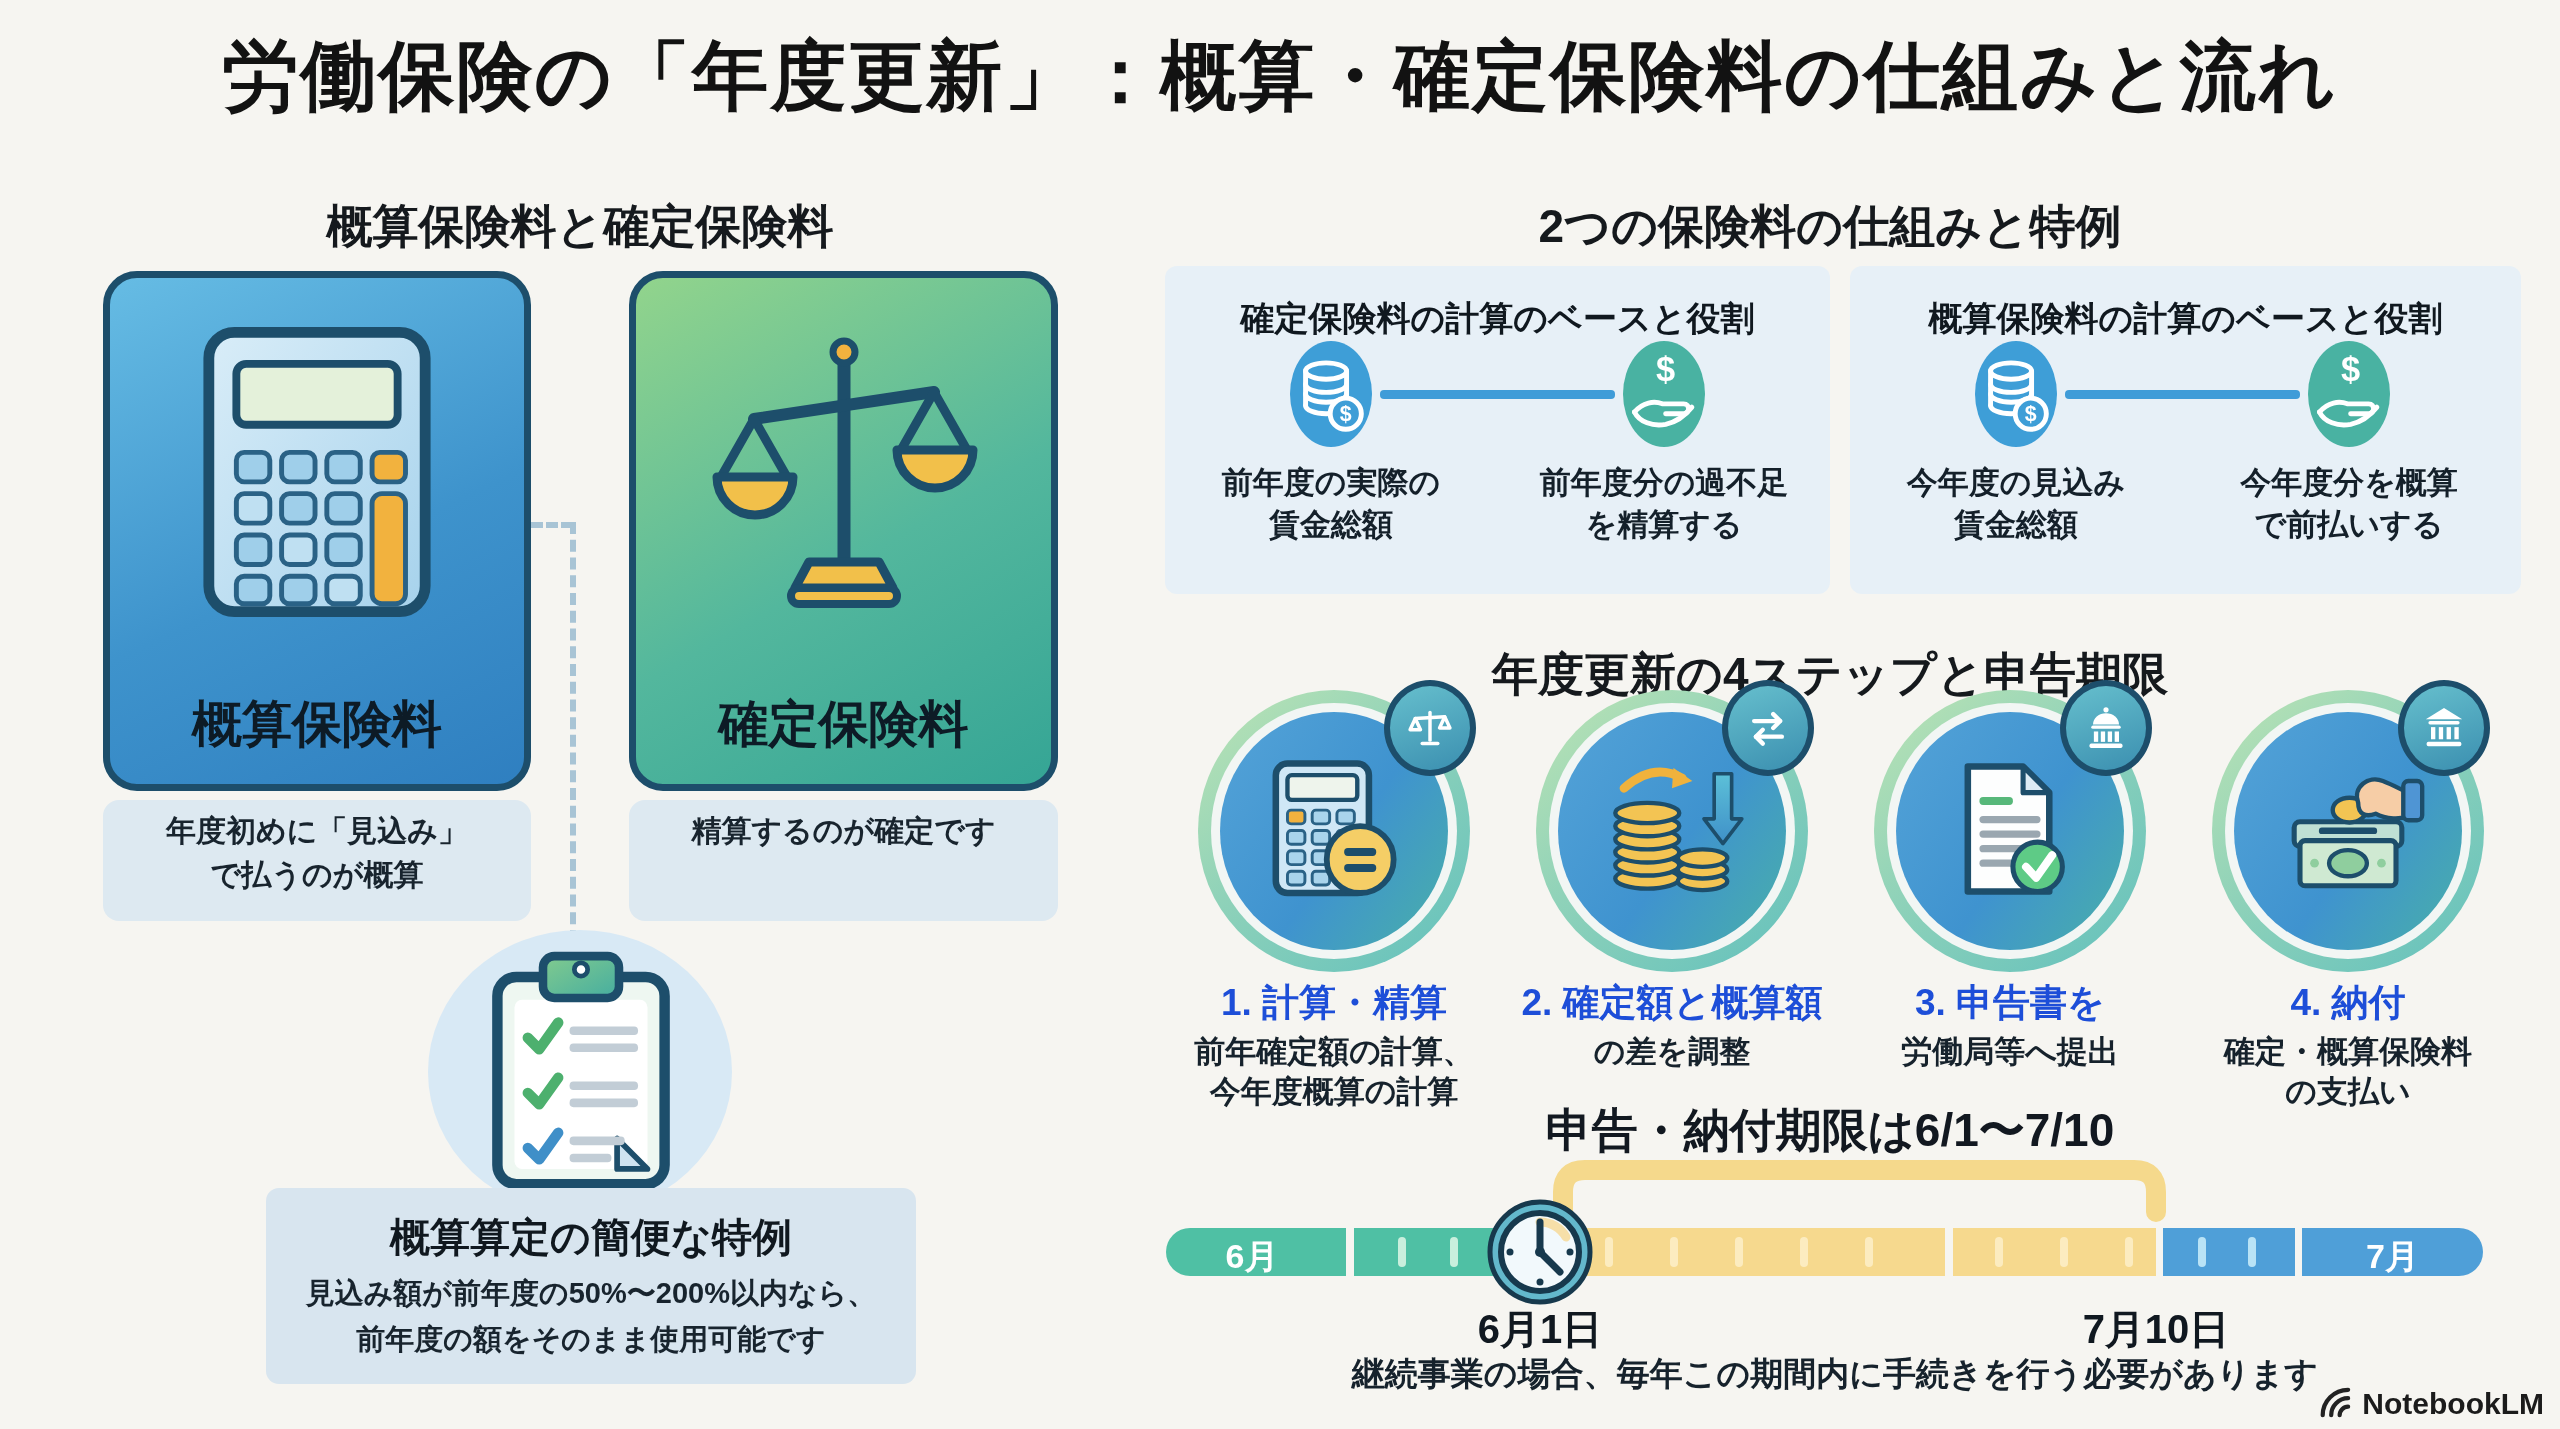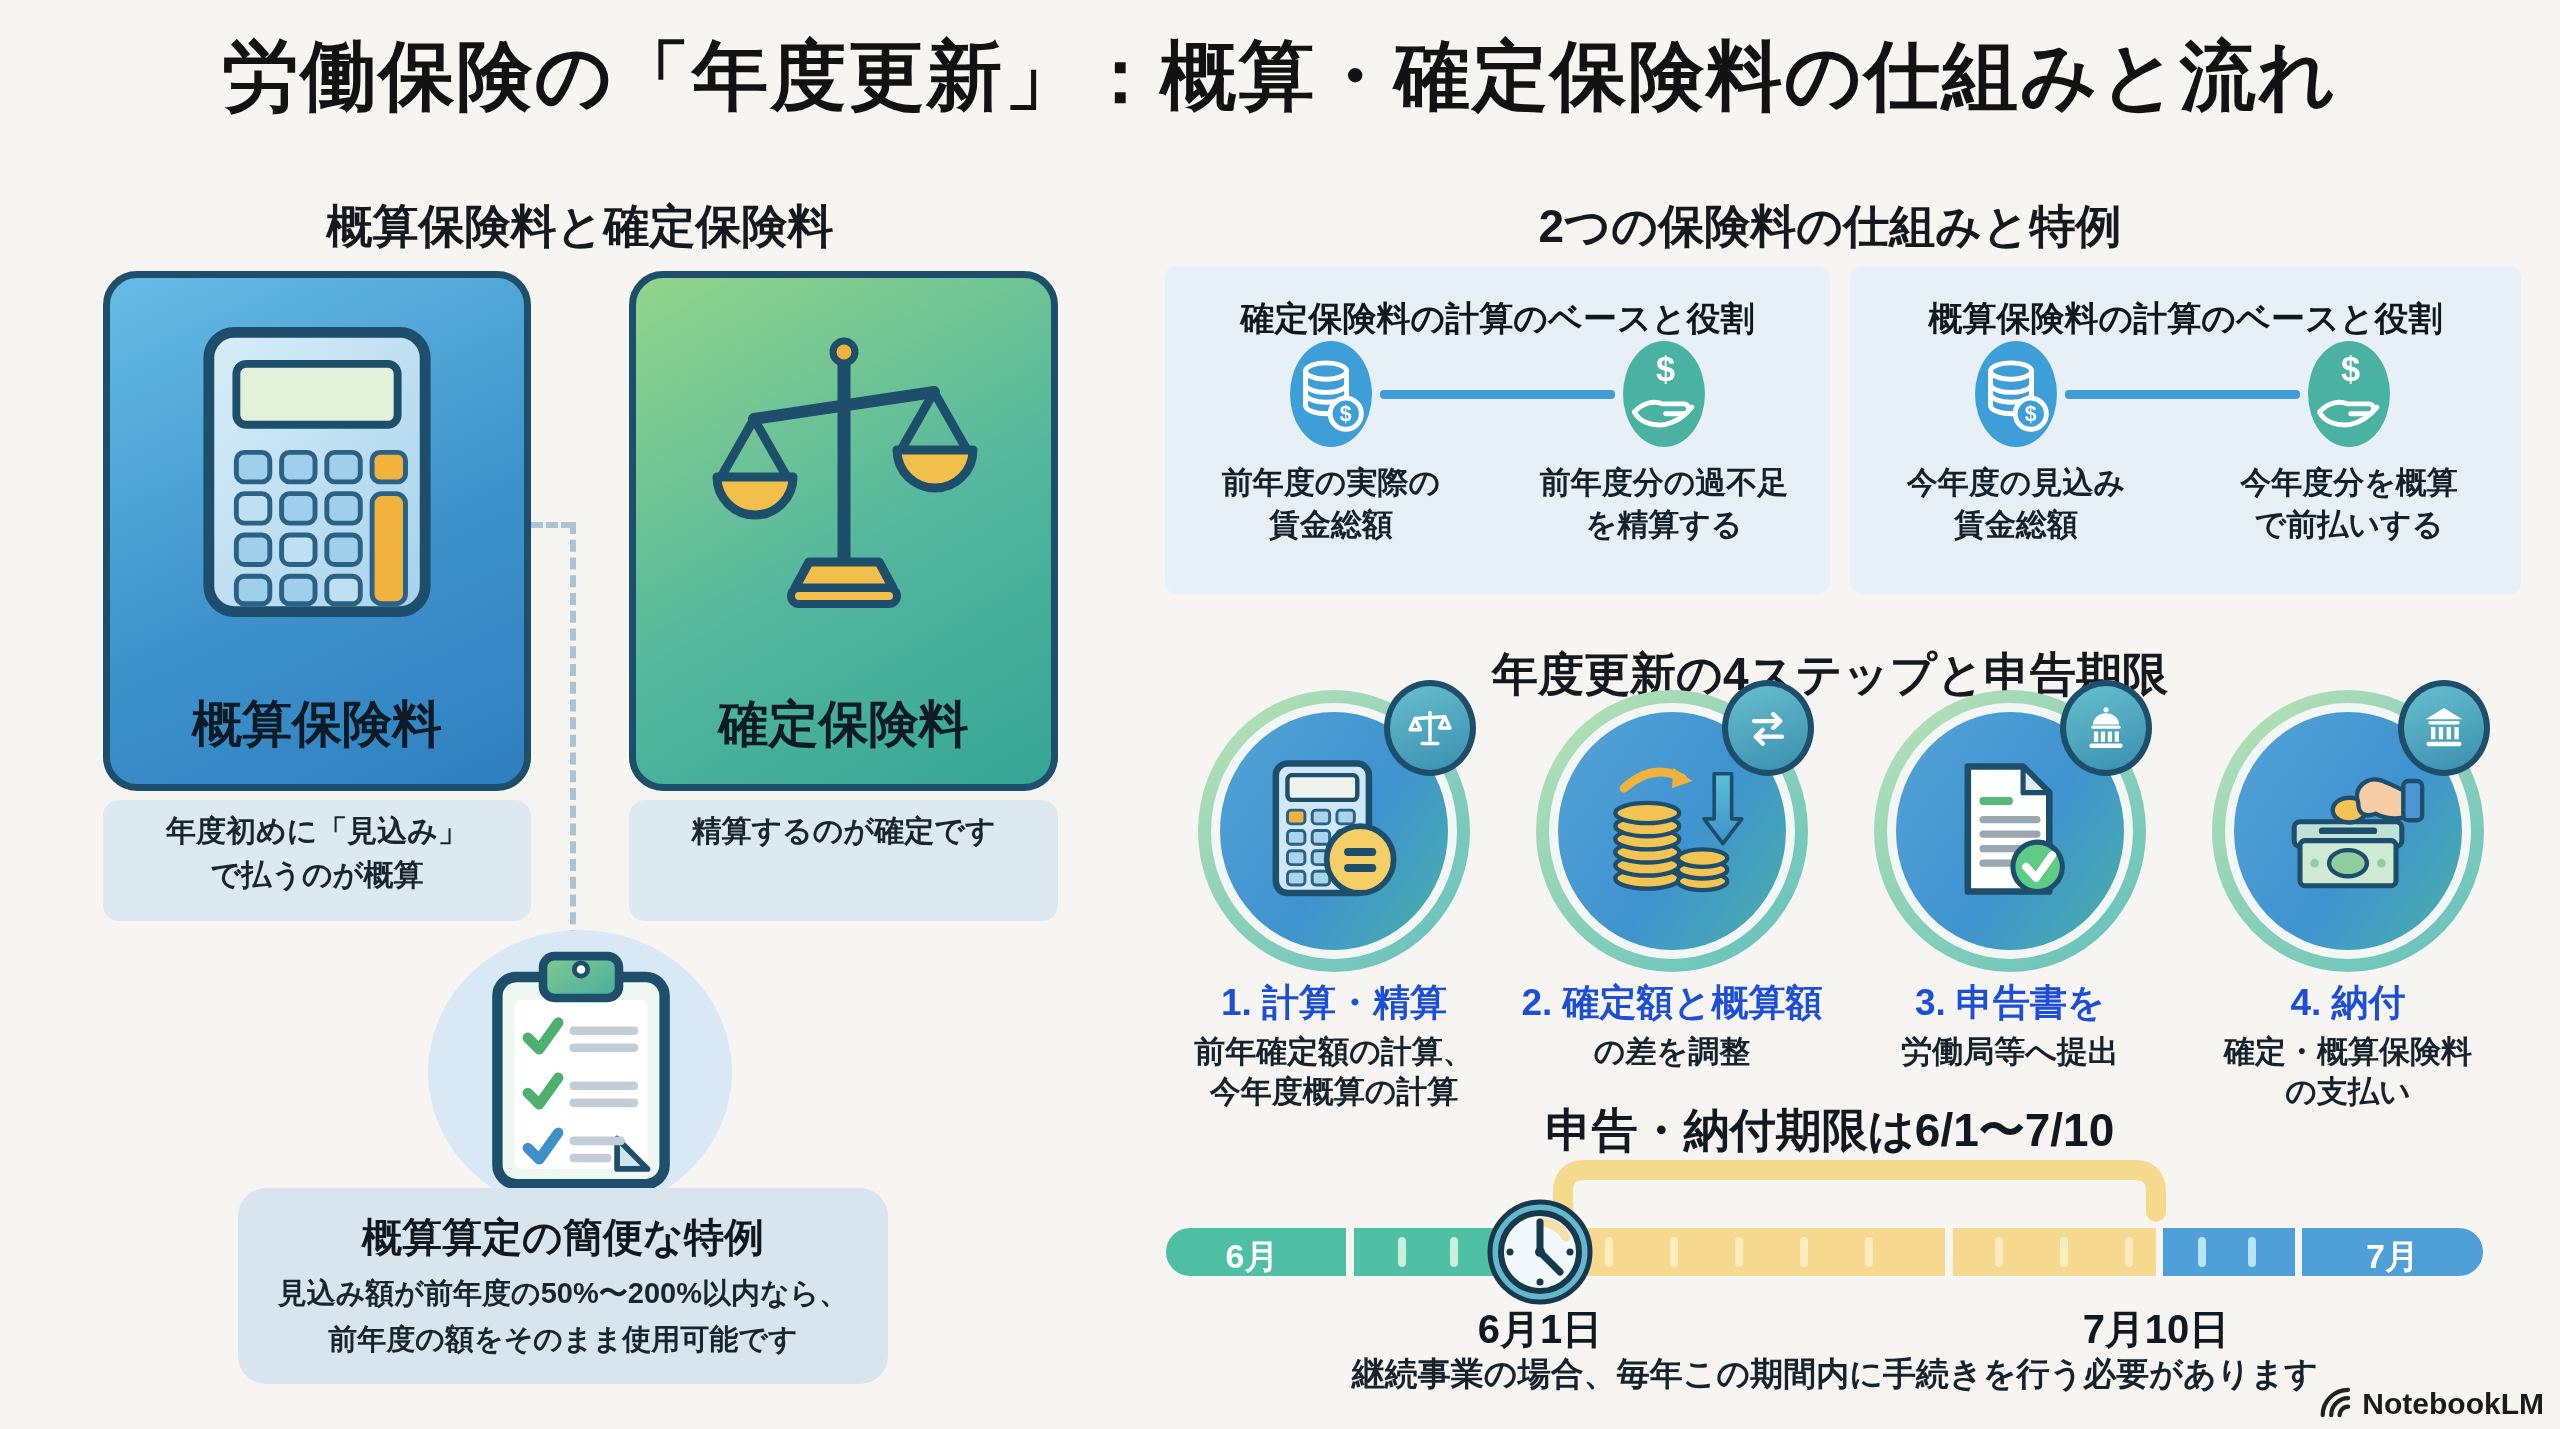--- a/index.html
+++ b/index.html
@@ -21,21 +21,21 @@
     background:linear-gradient(155deg,#66bce4 0%,#3e93cc 55%,#2f7fc0 100%);}
   .card-green{left:629px;top:271px;width:429px;height:520px;
     background:linear-gradient(150deg,#92d48c 0%,#53b79d 55%,#35a595 100%);}
   .card-icon{left:50%;top:44px;transform:translateX(-50%);}
   .card-label{left:0;right:0;bottom:26px;font-size:50px;font-weight:900;color:#0d1b26;}
   .caption-box{width:428px;height:121px;top:800px;border-radius:16px;background:#dde9f1;
     font-size:30px;font-weight:800;line-height:44px;padding-top:9px;box-sizing:border-box;color:#18242e;}
   .dash-v{left:570px;top:522px;height:420px;width:0;border-left:6px dashed #a8c4d5;}
   .dash-h{left:531px;top:522px;width:42px;height:0;border-top:6px dashed #a8c4d5;}
   .clip-ellipse{left:428px;top:930px;width:304px;height:284px;border-radius:50%;background:#d8e9f5;}
-  .special-box{left:238px;top:1188px;width:650px;height:196px;border-radius:28px;background:#d8e5ef;}
+  .special-box{left:266px;top:1188px;width:650px;height:196px;border-radius:13px;background:#d8e5ef;}
   .special-title{left:0;right:0;top:22px;font-size:40px;font-weight:900;color:#10181f;}
   .special-line1{left:0;right:0;top:86px;font-size:29px;font-weight:800;color:#18242e;}
   .special-line2{left:0;right:0;top:132px;font-size:29px;font-weight:800;color:#18242e;}
   
   .panel{top:266px;width:665px;height:328px;border-radius:12px;background:#e7f0f7;}
   .panel-left{left:1165px;} .panel-right{left:1850px;padding-left:6px;}
   .panel-title{left:0;right:0;top:30px;font-size:34px;font-weight:900;color:#10181f;}
   .p-icon{top:75px;width:82px;height:106px;border-radius:50%;}
   .p-icon-1{left:125px;} .p-icon-2{left:458px;}
   .p-icon-blue{background:#3e9ed7;} .p-icon-teal{background:#49b2a2;}

